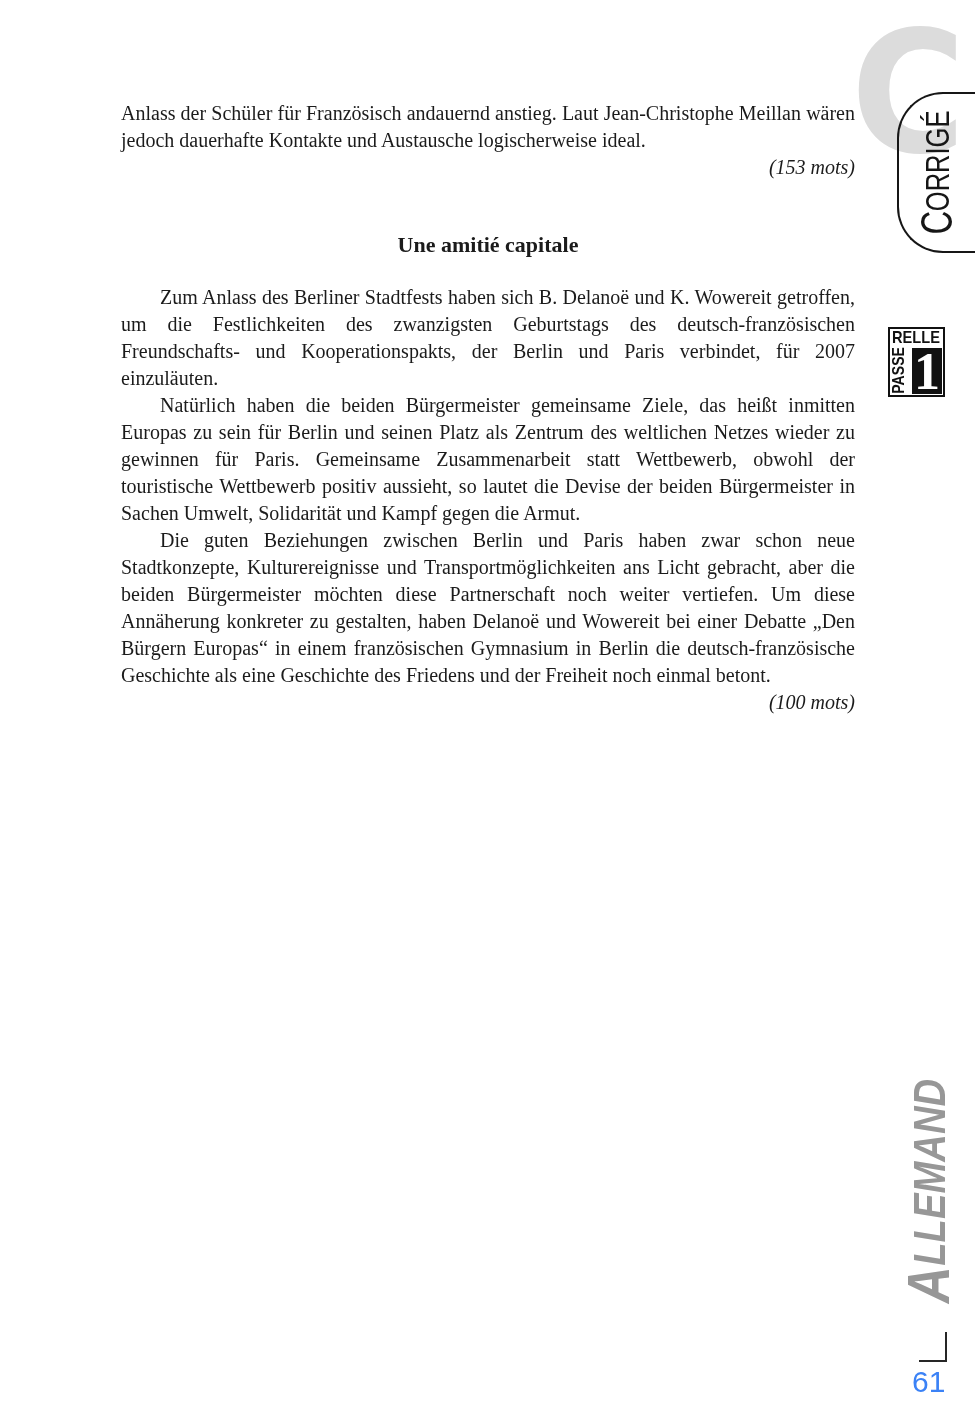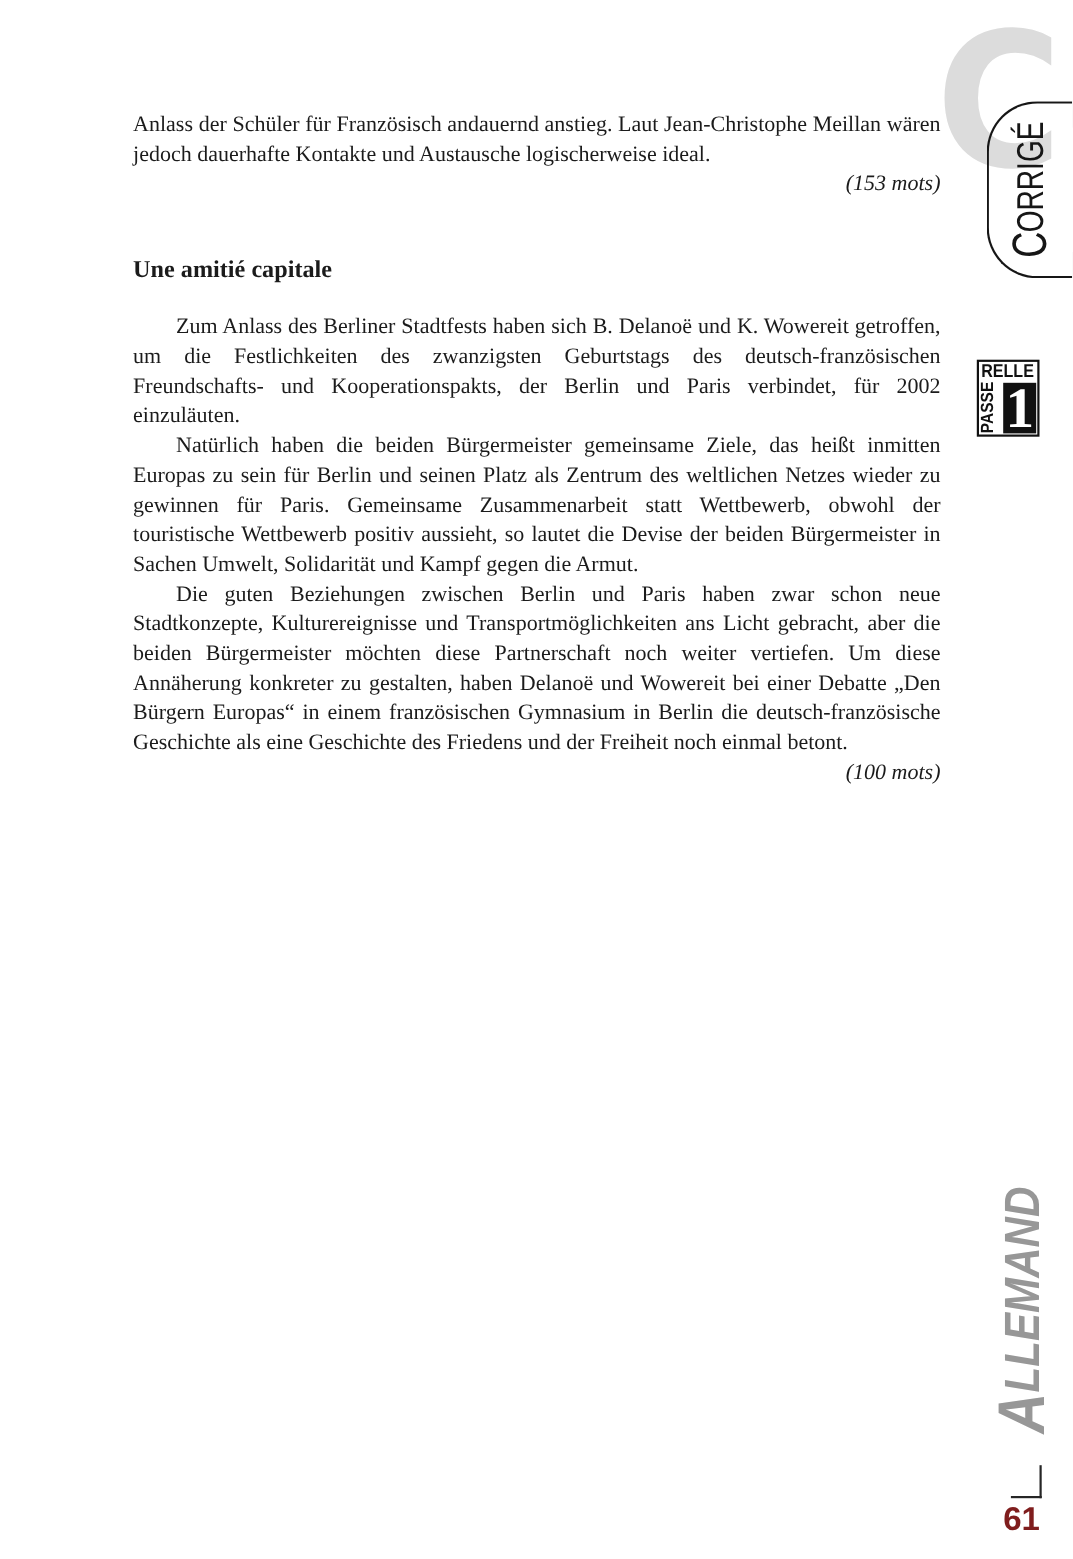--- a/index.html
+++ b/index.html
@@ -109,41 +109,41 @@
     left:919px;top:1332px;
     width:28px;height:30px;
     border-right:2px solid #262626;
     border-bottom:2px solid #262626;
     box-sizing:border-box;
   }
   .page-number{
     position:absolute;
     left:912px;top:1367px;
     font-family:"Liberation Sans",sans-serif;
-    font-weight:bold;
+    font-weight:normal;
     font-size:30px;line-height:1;
-    color:#7f1d1d;
+    color:#3b82f6;
   }
 
   
   .text-block{
     position:absolute;
     left:121px;top:100px;width:734px;
     font-size:20px;line-height:27px;
     text-align:justify;
   }
   .text-block p{margin:0;}
   .indent{text-indent:39px;}
   .mots{text-align:right;font-style:italic;}
   .mots-final{margin-top:30px;}
   .article-title{
     margin:50px 0 26px 0;
     font-size:22px;line-height:27px;
     font-weight:bold;
-    text-align:left;
+    text-align:center;
   }
 </style>
 </head>
 <body>
 
 <div class="page" style="--ink: #1b1b1b; --watermark: #dcdcdc; --subject: #979797;">
 
   <div class="watermark">C</div>
 
   <div class="corrige-tab">
@@ -165,19 +165,19 @@
     </div>
 
   <div class="corner-mark"></div>
 
   <div class="page-number">61</div>
 
   <main class="text-block">
     <p>Anlass der Schüler für Französisch andauernd anstieg. Laut Jean-Christophe Meillan wären jedoch dauerhafte Kontakte und Austausche logischerweise ideal.</p>
     <p class="mots">(153 mots)</p>
     <h2 class="article-title">Une amitié capitale</h2>
-    <p class="indent">Zum Anlass des Berliner Stadtfests haben sich B. Delanoë und K. Wowereit getroffen, um die Festlichkeiten des zwanzigsten Geburtstags des deutsch-französischen Freundschafts- und Kooperationspakts, der Berlin und Paris verbindet, für 2002 einzuläuten.</p>
+    <p class="indent">Zum Anlass des Berliner Stadtfests haben sich B. Delanoë und K. Wowereit getroffen, um die Festlichkeiten des zwanzigsten Geburtstags des deutsch-französischen Freundschafts- und Kooperationspakts, der Berlin und Paris verbindet, für 2007 einzuläuten.</p>
     <p class="indent">Natürlich haben die beiden Bürgermeister gemeinsame Ziele, das heißt inmitten Europas zu sein für Berlin und seinen Platz als Zentrum des weltlichen Netzes wieder zu gewinnen für Paris. Gemeinsame Zusammenarbeit statt Wettbewerb, obwohl der touristische Wettbewerb positiv aussieht, so lautet die Devise der beiden Bürgermeister in Sachen Umwelt, Solidarität und Kampf gegen die Armut.</p>
     <p class="indent">Die guten Beziehungen zwischen Berlin und Paris haben zwar schon neue Stadtkonzepte, Kulturereignisse und Transportmöglichkeiten ans Licht gebracht, aber die beiden Bürgermeister möchten diese Partnerschaft noch weiter vertiefen. Um diese Annäherung konkreter zu gestalten, haben Delanoë und Wowereit bei einer Debatte „Den Bürgern Europas“ in einem französischen Gymnasium in Berlin die deutsch-französische Geschichte als eine Geschichte des Friedens und der Freiheit noch einmal betont.</p>
     <p class="mots mots-final">(100 mots)</p>
   </main>
 
 </div>
 
 </body></html>

